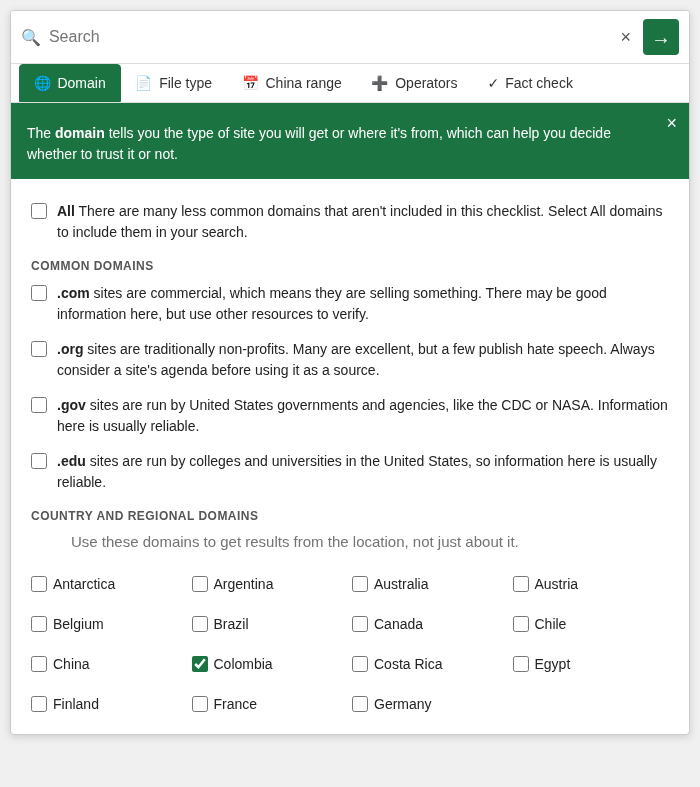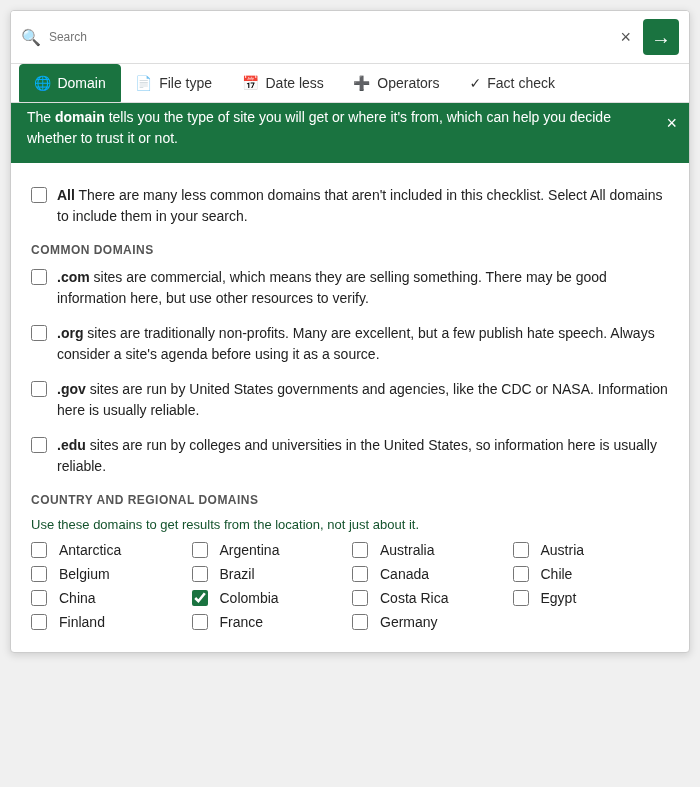--- a/index.html
+++ b/index.html
@@ -31,21 +31,21 @@
       gap: 8px;
     }
     .search-icon-wrap {
       color: #555;
       font-size: 16px;
     }
     .search-input {
       flex: 1;
       border: none;
       outline: none;
-      font-size: 12px;
+      font-size: 16px;
       color: #222;
     }
     .search-clear-btn {
       background: none;
       border: none;
       cursor: pointer;
       color: #555;
       font-size: 18px;
       line-height: 1;
       padding: 0 4px;
@@ -89,21 +89,21 @@
       border-color: #1a7340;
     }
     .tab-icon {
       font-size: 14px;
     }
 
     
     .info-banner {
       background: #1a7340;
       color: #fff;
-      padding: 4px 40px 14px 16px;
+      padding: 20px 40px 14px 16px;
       position: relative;
       font-size: 14px;
       line-height: 1.5;
     }
     .info-banner .close-btn {
       position: absolute;
       top: 10px;
       right: 12px;
       background: none;
       border: none;
@@ -146,38 +146,40 @@
     
     .section-heading {
       font-size: 12px;
       font-weight: 700;
       color: #555;
       letter-spacing: 0.04em;
       text-transform: uppercase;
       margin: 16px 0 10px 0;
     }
     .section-subtext {
-      font-size: 13px;
-      color: #14532d;
+      font-size: 15px;
+      color: #737373;
       margin-bottom: 10px;
+      margin-left: 40px;
     }
 
     
     .country-grid {
       display: grid;
       grid-template-columns: repeat(4, 1fr);
       gap: 8px 4px;
       margin-top: 8px;
     }
     .country-item {
       display: flex;
       align-items: flex-end;
-      gap: 12px;
+      gap: 6px;
       font-size: 14px;
       color: #222;
+      margin-top: 16px;
     }
     .country-item input[type="checkbox"] {
       width: 16px;
       height: 16px;
       flex-shrink: 0;
       cursor: pointer;
       accent-color: #1a7340;
     }
     .country-item label {
       cursor: pointer;
@@ -200,21 +202,21 @@
     <div class="tab active">
       <span class="tab-icon">🌐</span>
       <span>Domain</span>
     </div>
     <div class="tab">
       <span class="tab-icon">📄</span>
       <span>File type</span>
     </div>
     <div class="tab">
       <span class="tab-icon">📅</span>
-      <span>Date less</span>
+      <span>China range</span>
     </div>
     <div class="tab">
       <span class="tab-icon">➕</span>
       <span>Operators</span>
     </div>
     <div class="tab">
       <span class="tab-icon">✓</span>
       <span>Fact check</span>
     </div>
   </div>

